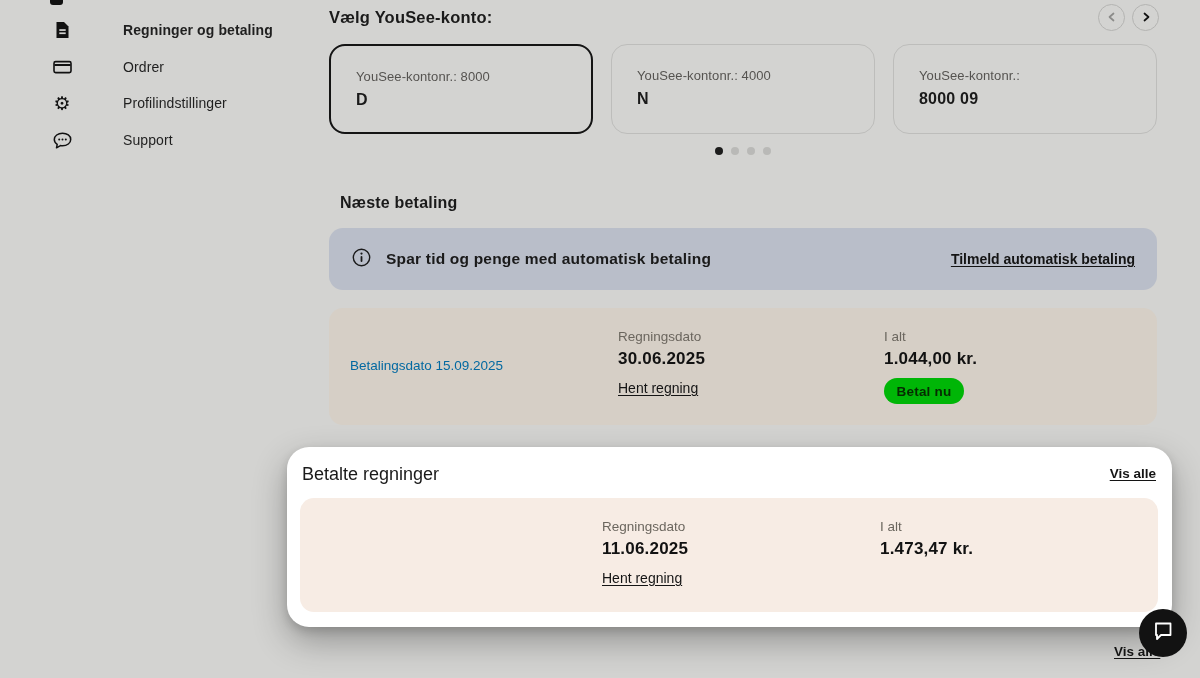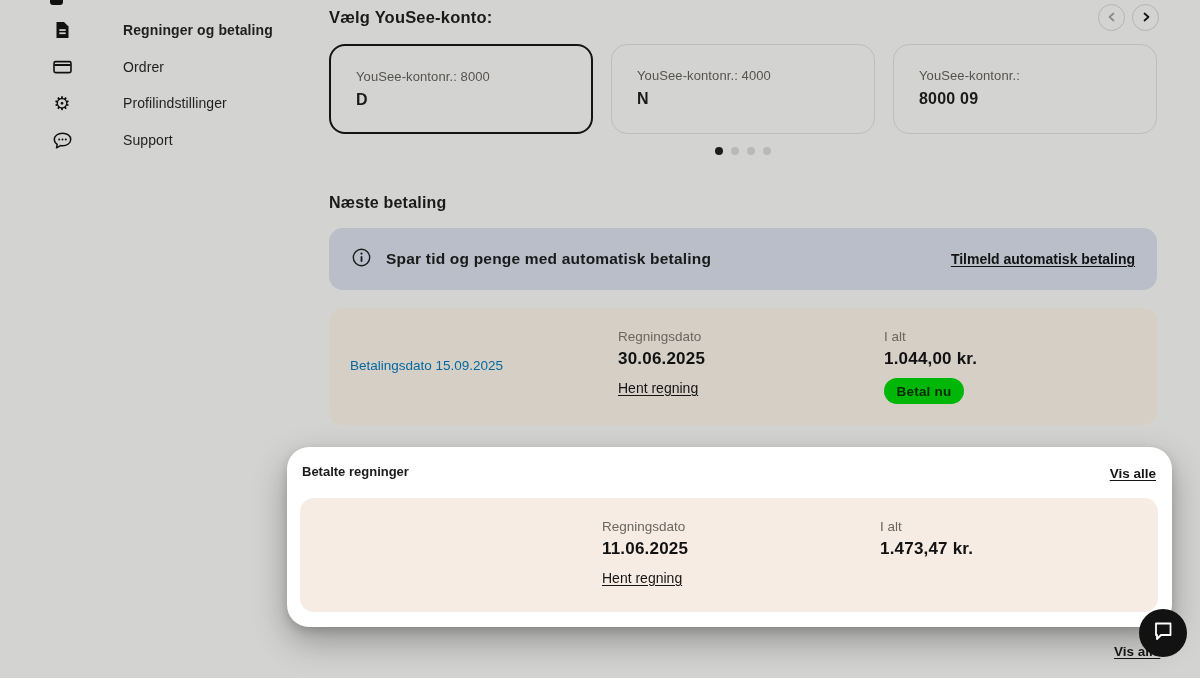--- a/index.html
+++ b/index.html
@@ -82,21 +82,21 @@
     background: #00b607; color: #062b02; font-family: inherit;
     font-size: 13.5px; font-weight: bold; cursor: pointer; letter-spacing: .2px;
   }
 
   
   .paid-panel {
     left: 287px; top: 447px; width: 885px; height: 180px;
     background: #ffffff; border-radius: 22px;
     box-shadow: 0 14px 34px rgba(0,0,0,.30), 0 4px 10px rgba(0,0,0,.14);
   }
-  .paid-heading { left: 15px; top: 17px; font-size: 13px; font-weight: bold; }
+  .paid-heading { left: 15px; top: 17px; font-size: 18px; font-weight: normal; }
   .paid-viewall { right: 16px; top: 19px; font-size: 13.5px; font-weight: bold; text-decoration: underline; text-underline-offset: 2px; cursor: pointer; color: #141414; }
   .bill-card-paid {
     left: 13px; top: 51px; width: 858px; height: 114px;
     background: #f7ece4; border-radius: 14px;
   }
 
   
   .footer-viewall { left: 1114px; top: 644px; font-size: 13.5px; font-weight: bold; text-decoration: underline; text-underline-offset: 2px; cursor: pointer; color: #141414; z-index: 1; }
   .chat-fab {
     left: 1139px; top: 609px; width: 48px; height: 48px; border-radius: 50%;
@@ -174,21 +174,21 @@
   <div class="acct-value">8000 09</div>
 </div>
 
 <div class="abs dots">
   <span class="dot active"></span>
   <span class="dot"></span>
   <span class="dot"></span>
   <span class="dot"></span>
 </div>
 
-<h2 class="abs section-heading" style="left:329px; top:194px">Næste betaling</h2>
+<h2 class="abs section-heading" style="left:340px; top:194px">Næste betaling</h2>
 
 <div class="abs banner">
   <span>
     <svg width="19" height="19" viewBox="0 0 19 19">
         <circle cx="9.5" cy="9.5" r="8.2" fill="none" stroke="#1a1a1a" stroke-width="1.4"></circle>
         <circle cx="9.5" cy="5.6" r="1.1" fill="#1a1a1a"></circle>
         <rect x="8.6" y="8" width="1.8" height="6" rx="0.9" fill="#1a1a1a"></rect>
       </svg>
   </span>
   <span class="banner-text">Spar tid og penge med automatisk betaling</span>

